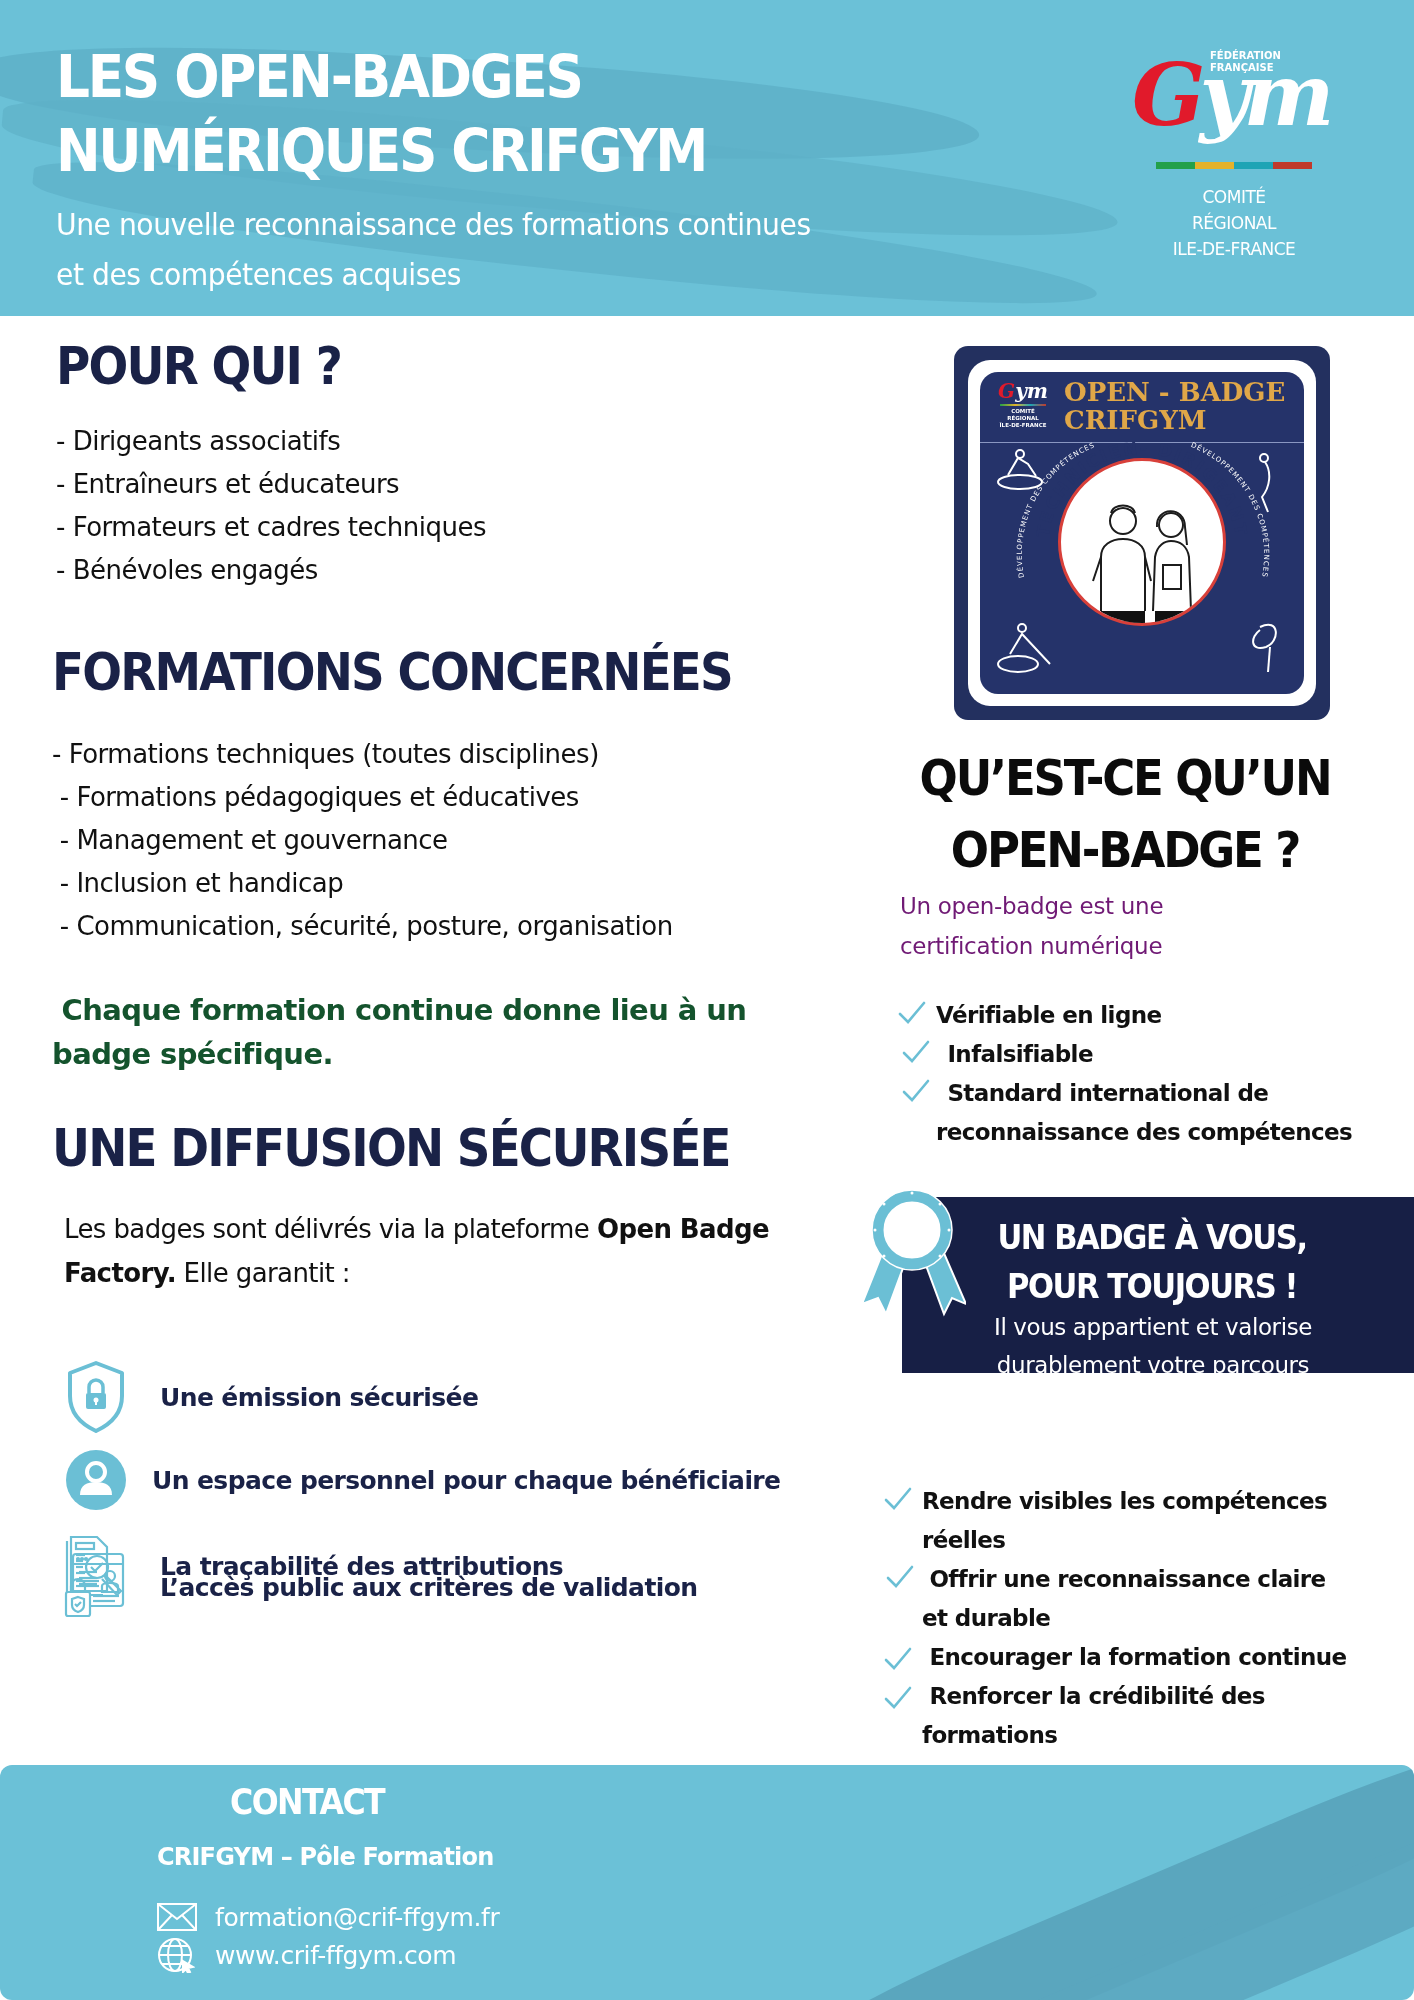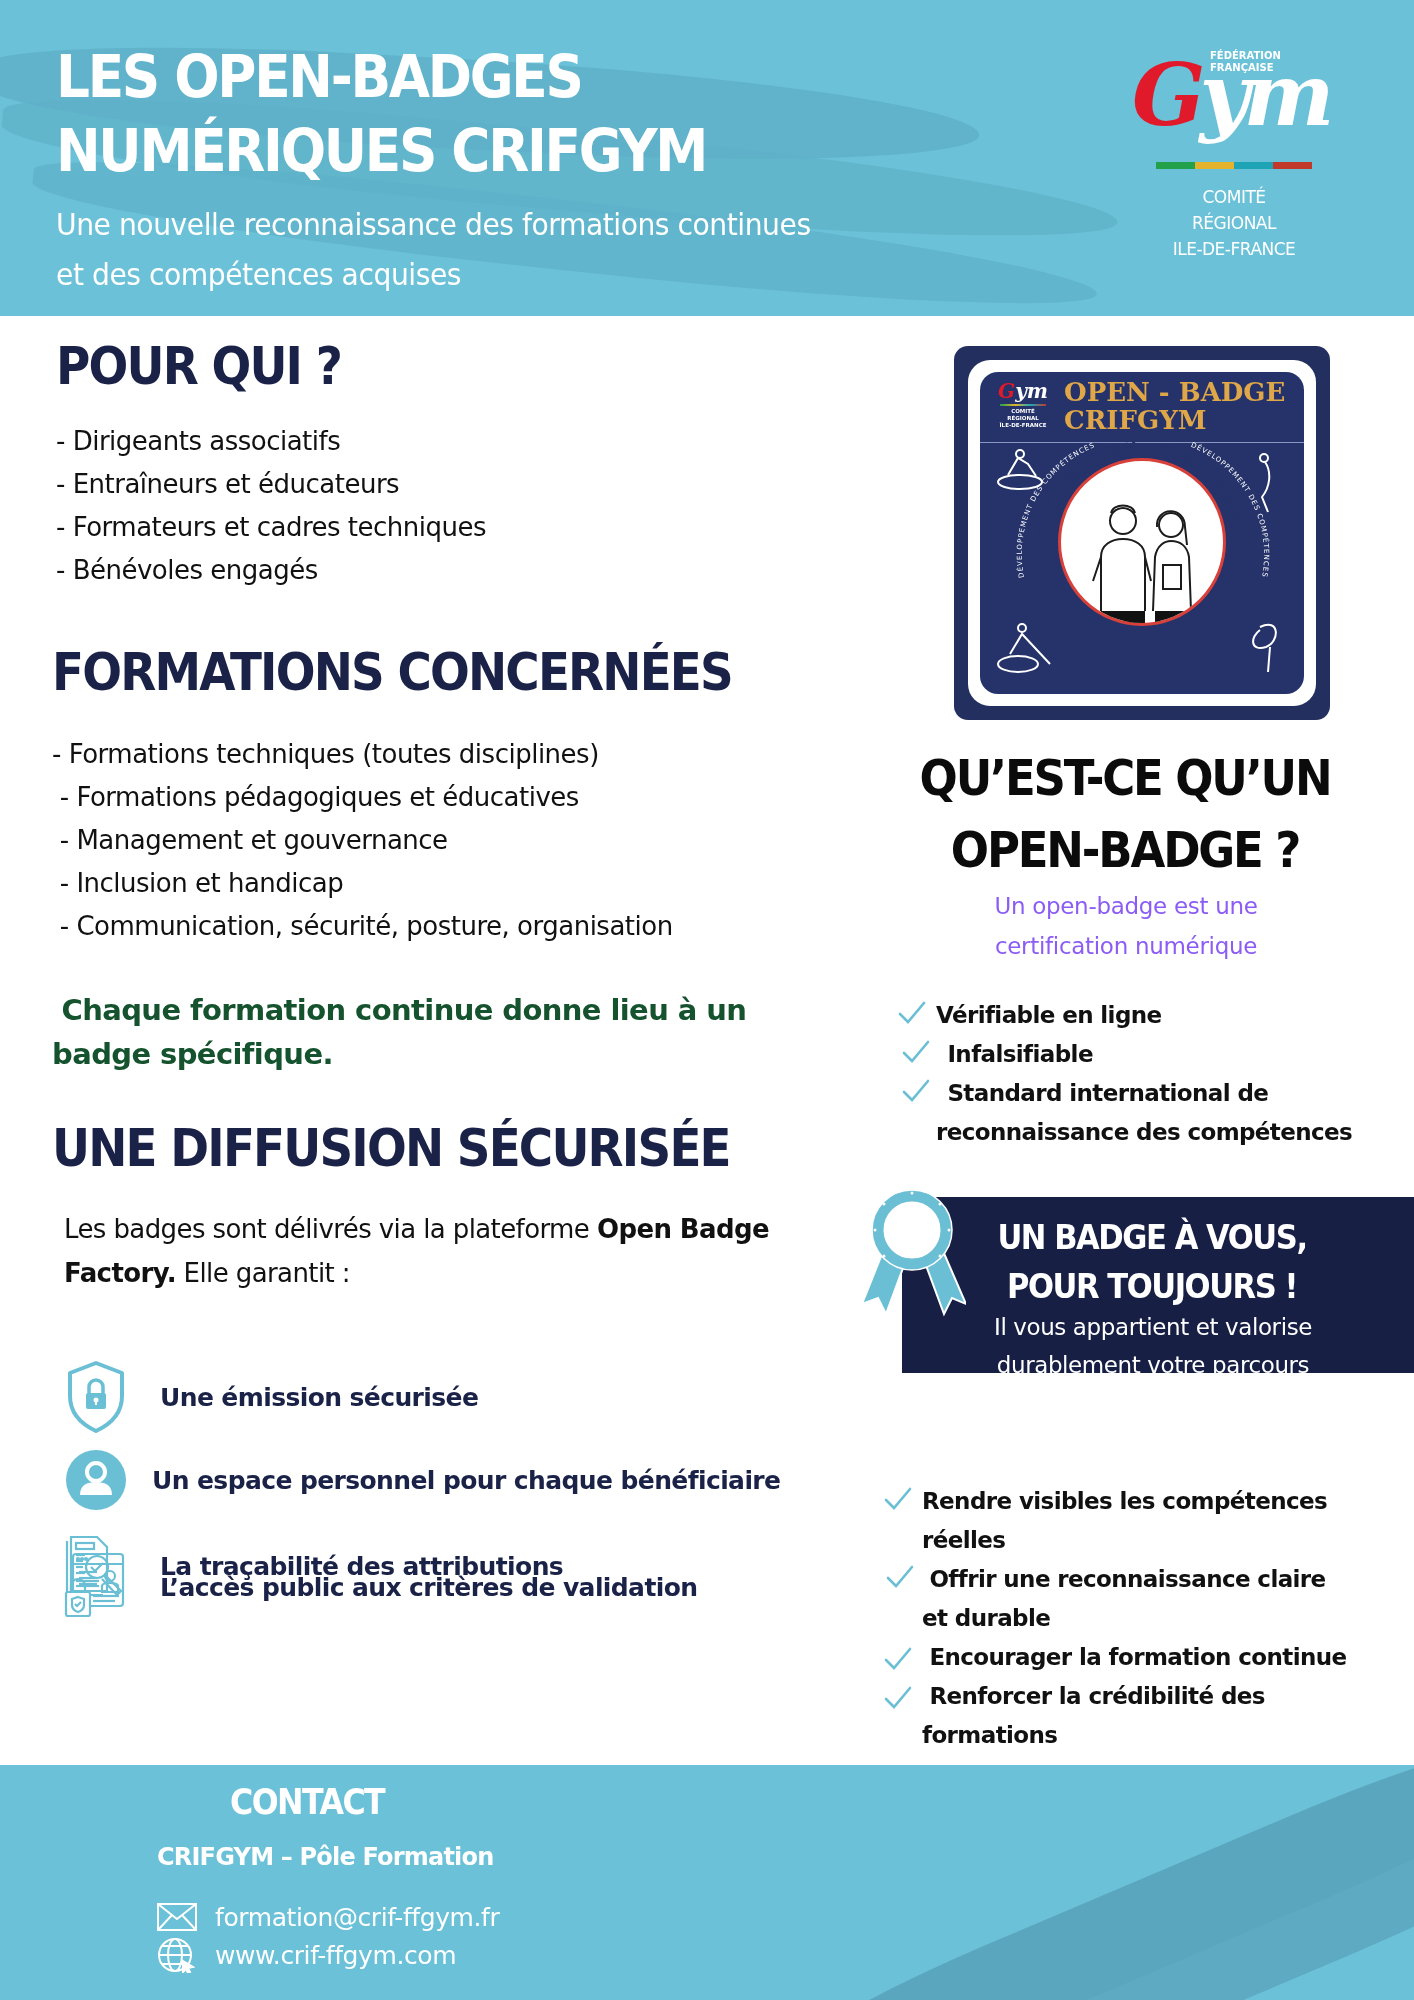--- a/index.html
+++ b/index.html
@@ -53,35 +53,35 @@
   .badge-mini-logo { position: absolute; left: 8px; top: 8px; width: 70px; color: #fff; text-align: center; }
   .badge-mini-logo .mg { font-family: "DejaVu Serif", serif; font-style: italic; font-weight: bold; font-size: 20px; line-height: 22px; }
   .badge-mini-logo .mg .g { color: #e11a2b; }
   .badge-mini-logo .mbar { margin: 2px auto; width: 46px; height: 2px; background: linear-gradient(90deg,#23a04a,#e4b22b,#1ea4b5,#c0392b); }
   .badge-mini-logo .mt { font-family: "DejaVu Sans", sans-serif; font-size: 5.5px; line-height: 7px; font-weight: bold; }
   .badge-divider { position: absolute; left: 0; right: 0; top: 70px; height: 1px; background: #8a97c2; }
   .badge-circle { position: absolute; left: 78px; top: 86px; width: 168px; height: 168px; border-radius: 50%; background: #fff; border: 3px solid #d8403a; overflow: hidden; }
   .badge-arc-text { position: absolute; left: 0; top: 0; width: 324px; height: 322px; }
 
   .qu-h { position: absolute; left: 878px; top: 742px; width: 494px; text-align: center; font-family: "DejaVu Sans", sans-serif; font-weight: bold; font-size: 50px; line-height: 72px; letter-spacing: -2.4px; color: #0b0b0b; transform: scaleX(0.9); transform-origin: center top; }
-  .qu-desc { position: absolute; left: 900px; top: 886px; width: 452px; text-align: center; font-family: "DejaVu Sans", sans-serif; font-size: 23px; line-height: 40px; color: #8b5cf6; letter-spacing: -0.3px; }
+  .qu-desc { position: absolute; left: 900px; top: 886px; width: 452px; font-family: "DejaVu Sans", sans-serif; font-size: 23px; line-height: 40px; color: #701a75; letter-spacing: -0.3px; }
 
   .check-list { position: absolute; font-family: "DejaVu Sans", sans-serif; font-weight: bold; font-size: 23px; color: #111; letter-spacing: -0.6px; }
   .check-item { position: relative; padding-left: 38px; }
   .check-item .ck { position: absolute; left: 0; top: 4px; width: 28px; height: 26px; }
   .qu-checks { left: 898px; top: 996px; line-height: 39px; width: 510px; }
   .bottom-checks { left: 884px; top: 1482px; line-height: 39px; width: 500px; }
 
   .forever { position: absolute; left: 902px; top: 1197px; width: 512px; height: 176px; background: #171f45; }
   .forever-title { position: absolute; left: 40px; top: 16px; width: 420px; text-align: center; color: #fff; font-family: "DejaVu Sans", sans-serif; font-weight: bold; font-size: 34px; line-height: 49px; letter-spacing: -1.6px; transform: scaleX(0.9); transform-origin: center top; }
   .forever-desc { position: absolute; left: 20px; top: 111px; width: 462px; text-align: center; color: #fff; font-family: "DejaVu Sans", sans-serif; font-size: 23px; line-height: 38px; letter-spacing: -0.4px; }
   .rosette { position: absolute; left: 856px; top: 1186px; width: 110px; height: 132px; }
 
   
-  .footer { position: absolute; left: 0; top: 1765px; width: 1414px; height: 235px; background: #6bc1d7; overflow: hidden; }
+  .footer { position: absolute; left: 0; top: 1765px; width: 1414px; height: 235px; background: #6bc1d7; overflow: hidden; border-radius: 12px; }
   .fbrush { position: absolute; background: #5aa6be; border-radius: 30%; }
   .fbrush.f1 { left: 760px; top: 110px; width: 800px; height: 90px; transform: rotate(-23deg); }
   .fbrush.f2 { left: 820px; top: 170px; width: 760px; height: 80px; transform: rotate(-23deg); opacity: 0.85; }
   .contact-h { position: absolute; left: 230px; top: 16px; color: #fff; font-family: "DejaVu Sans", sans-serif; font-weight: bold; font-size: 36px; letter-spacing: -1.8px; transform: scaleX(0.88); transform-origin: left top; }
   .contact-org { position: absolute; left: 157px; top: 78px; color: #fff; font-family: "DejaVu Sans", sans-serif; font-weight: bold; font-size: 24px; letter-spacing: -0.8px; text-align: center; }
   .contact-line { position: absolute; left: 157px; display: flex; align-items: center; color: #fff; font-family: "DejaVu Sans", sans-serif; font-size: 25px; letter-spacing: -0.4px; }
   .contact-line .ci { width: 42px; height: 32px; margin-right: 16px; display: flex; align-items: center; }
   .contact-email { top: 136px; }
   .contact-web { top: 174px; }
 </style>

